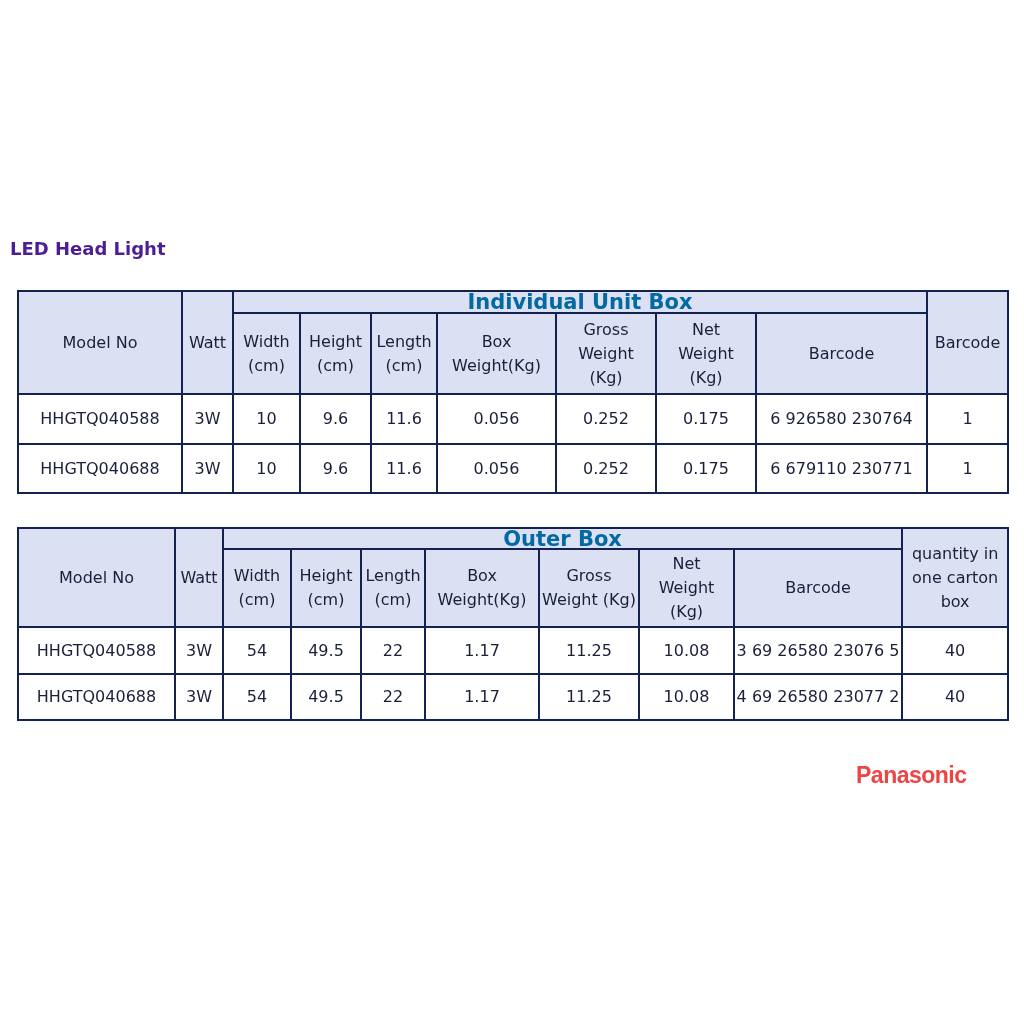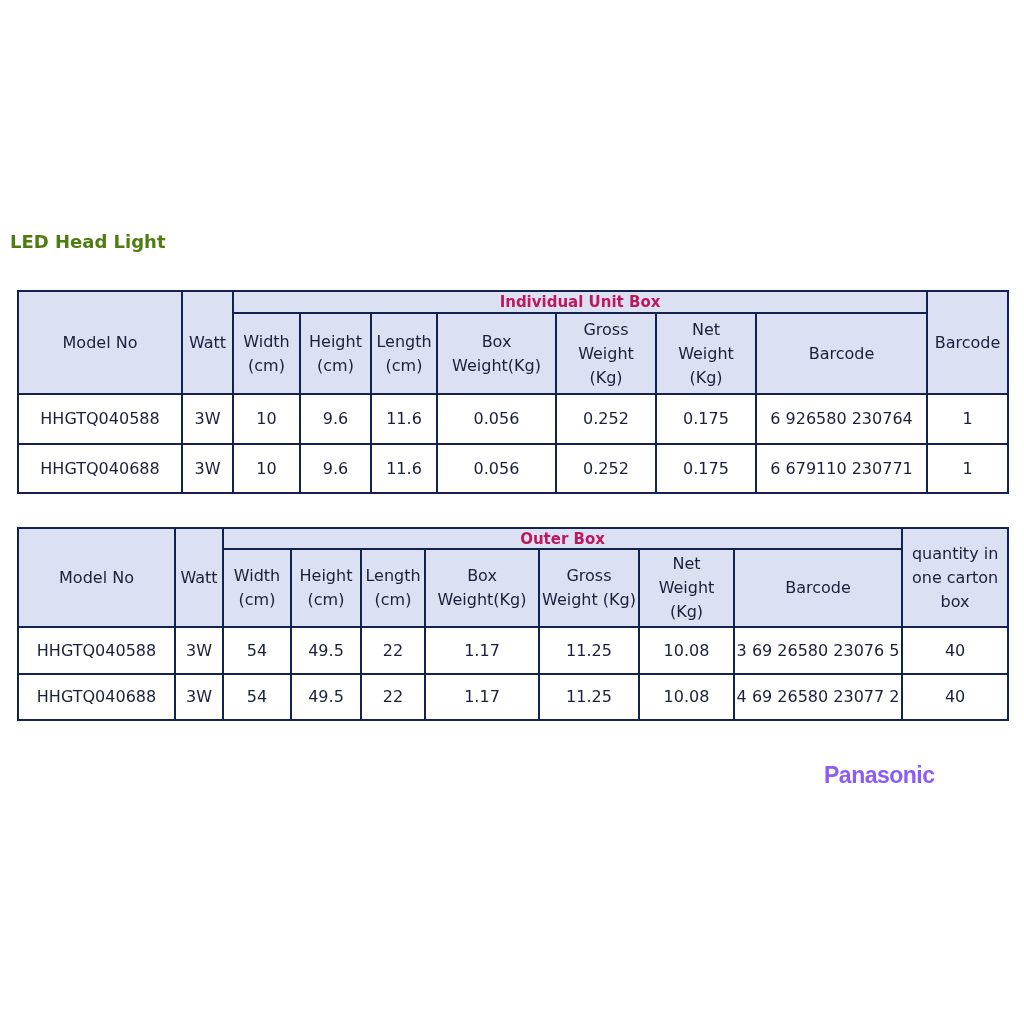--- a/index.html
+++ b/index.html
@@ -1,29 +1,29 @@
 <!DOCTYPE html>
 <html><head>
 <meta charset="utf-8">
 <style>
   html, body { margin:0; padding:0; background:#ffffff; }
   body { width:1024px; height:1024px; position:relative; overflow:hidden;
          font-family:"DejaVu Sans", "Liberation Sans", sans-serif; color:#1c2340; }
-  .title { position:absolute; left:10px; top:231px; font-size:18px; font-weight:bold;
-           color:#4d7c0f; font-family:"DejaVu Sans", sans-serif; letter-spacing:0px; }
+  .title { position:absolute; left:10px; top:238px; font-size:18px; font-weight:bold;
+           color:#4c1d95; font-family:"DejaVu Sans", sans-serif; letter-spacing:0px; }
   table.spec { position:absolute; border-collapse:collapse; table-layout:fixed; }
   table.spec td, table.spec th { border:2.5px solid #13224f; text-align:center; vertical-align:middle;
          padding:0; font-size:16px; font-weight:normal; line-height:24px; color:#1a1f3a; }
   table.spec th { background:#dbe1f3; }
-  table.spec th.group { font-weight:bold; font-size:15px; line-height:18px; color:#be185d; }
+  table.spec th.group { font-weight:bold; font-size:21px; line-height:18px; color:#0369a1; }
   table.spec td { background:#ffffff;border-radius:24px; }
   #t1 { left:17px; top:290px; width:990px; }
   #t2 { left:17px; top:527px; width:990px; }
-  .logo { position:absolute; left:824px; top:762px; font-family:"Liberation Sans", sans-serif;
-          font-weight:bold; font-size:23px; color:#8b5cf6; letter-spacing:-0.5px; }
+  .logo { position:absolute; left:856px; top:762px; font-family:"Liberation Sans", sans-serif;
+          font-weight:bold; font-size:23px; color:#ef4444; letter-spacing:-0.5px; }
   .small { font-size:15.5px;margin-left:32px; }
 </style>
 </head>
 <body>
 
 <div class="title">LED Head Light</div>
 
 <table class="spec" id="t1">
   <colgroup>
     <col style="width:164px">

